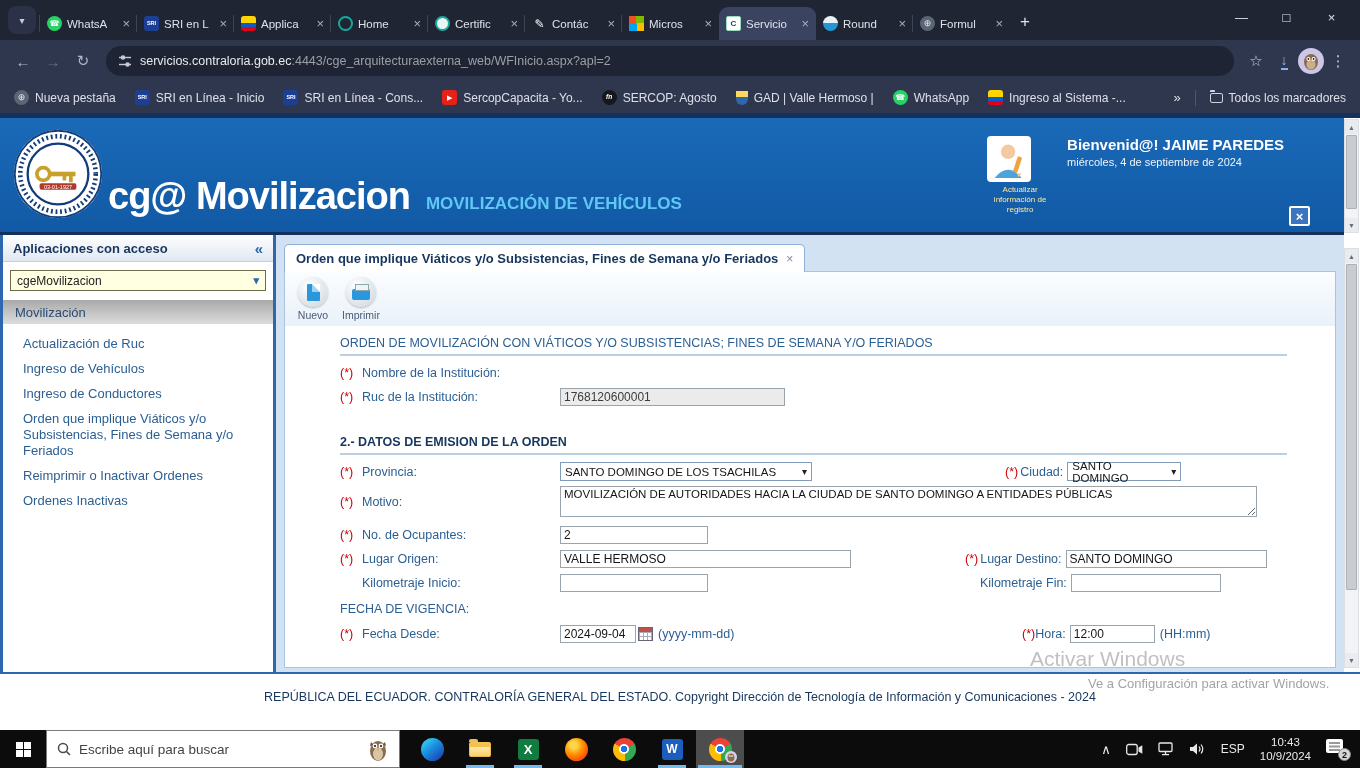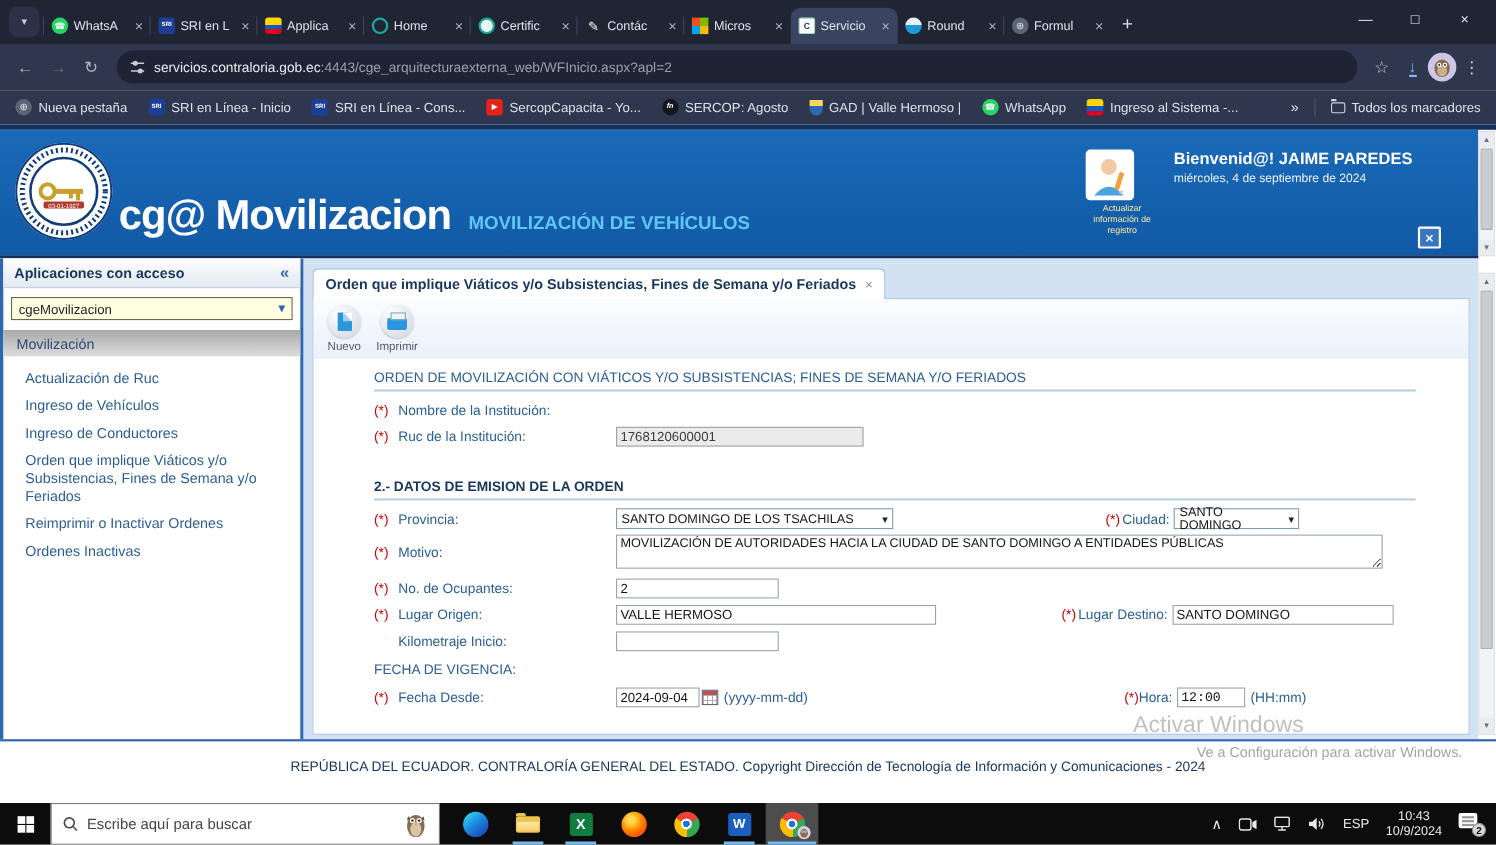--- a/index.html
+++ b/index.html
@@ -467,36 +467,40 @@
               <span class="req" style="width:auto">(*)</span>
               <span style="margin:0 4px 0 2px">Lugar Destino:</span>
               <input class="fi" style="width: 201px;" value="SANTO DOMINGO">
             </div>
           </div>
 
           <div class="row tight">
             <span class="noreq"></span>
             <span class="lbl">Kilometraje Inicio:</span>
             <input class="fi" style="width: 148px;">
+            <div class="rg" style="left:640px">
+              <span style="margin-right:4px">Kilometraje Fin:</span>
+              <input class="fi" style="width: 150px;">
+            </div>
           </div>
 
           <div class="row" style="margin-top:8px;height:16px">
             <span>FECHA DE VIGENCIA:</span>
           </div>
 
           <div class="row">
             <span class="req">(*)</span>
             <span class="lbl">Fecha Desde:</span>
             <input class="fi" style="width: 76px;" value="2024-09-04">
             <span class="cal"></span>
             <span class="hint">(yyyy-mm-dd)</span>
             <div class="rg" style="left:682px">
               <span class="req" style="width:auto">(*)</span>
               <span style="margin-right:4px">Hora:</span>
-              <input class="fi" style="width: 62px; font-family: Liberation Mono, monospace;" value="12:00">
+              <input class="fi" style="width: 85px;" value="12:00">
               <span class="hint">(HH:mm)</span>
             </div>
           </div>
 
         </div>
       </div>
     </div>
   </div>
 
   <div class="wm1">Activar Windows</div>

